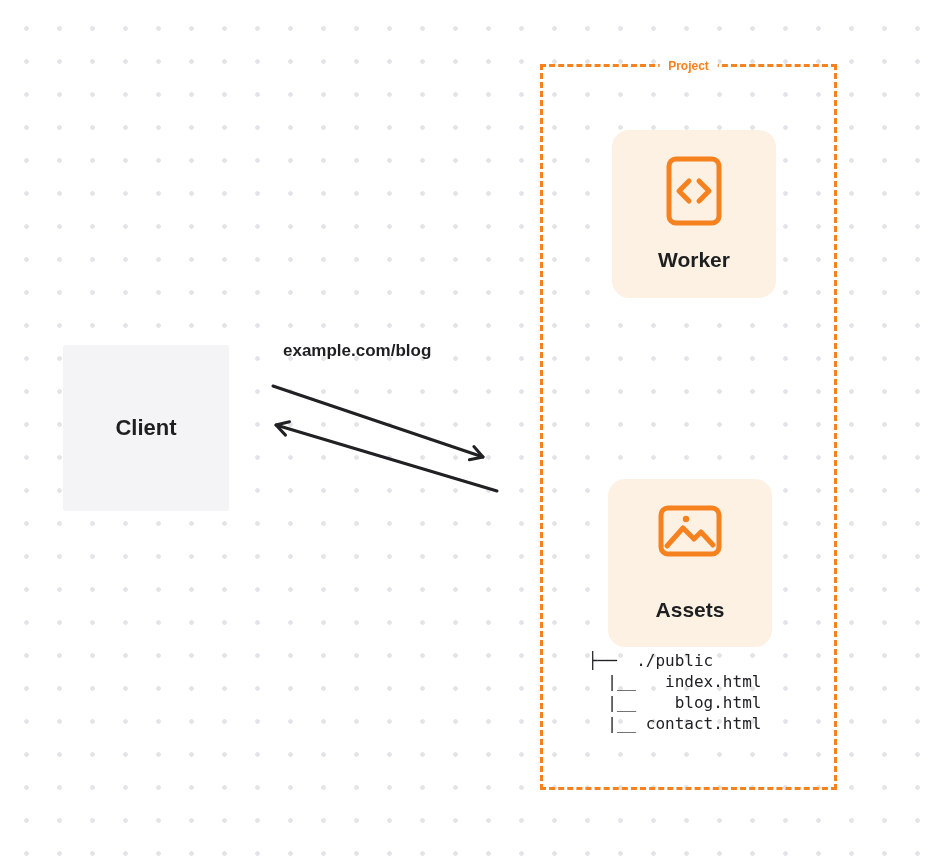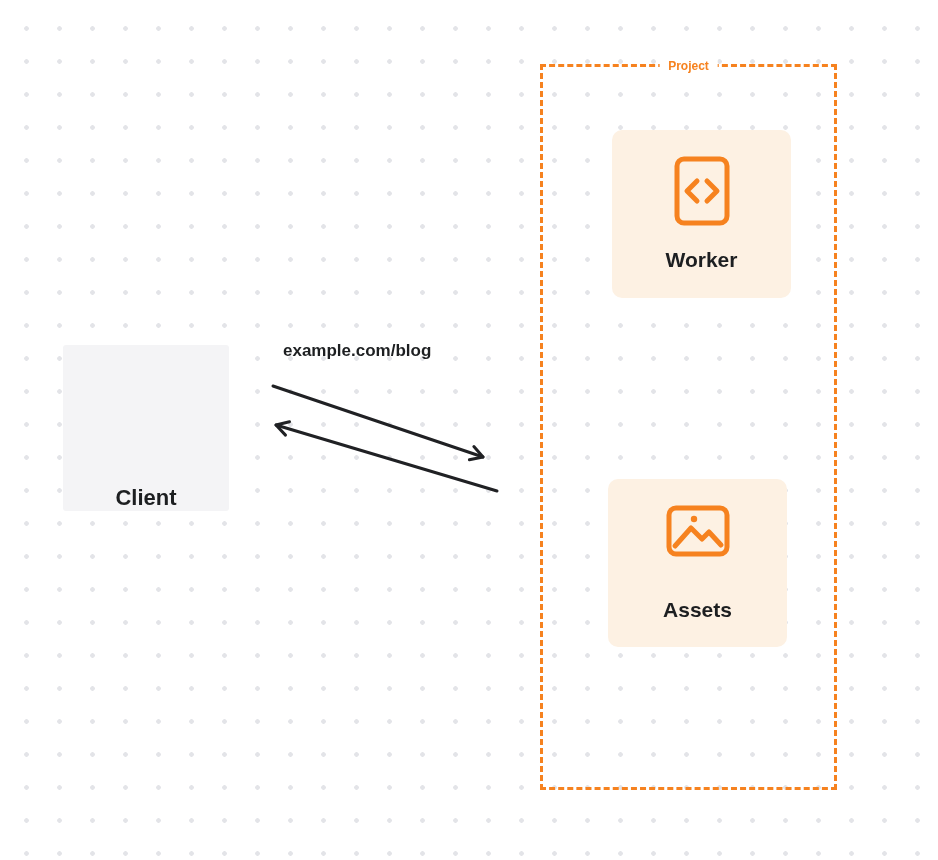--- a/index.html
+++ b/index.html
@@ -25,21 +25,21 @@
   
   .client-box {
     position: absolute;
     left: 63px;
     top: 345px;
     width: 166px;
     height: 166px;
     background: var(--client-bg, #f4f4f6);
     border-radius: 3px;
     display: flex;
-    align-items: flex-end;
+    align-items: center;
     justify-content: center;
   }
   .client-box .node-label {
     font-size: 22px;
     font-weight: 700;
     color: var(--ink, #1d1f21);
   }
   
   .request-label {
     position: absolute;
@@ -81,24 +81,24 @@
     padding: 0 9px;
     font-size: 12px;
     font-weight: 700;
     line-height: 26px;
     color: var(--orange, #f6821f);
     white-space: nowrap;
   }
   
   .card {
     position: absolute;
-    width: 179px;
+    width: 164px;
     height: 168px;
     background: var(--card-bg, #fdf1e3);
-    border-radius: 10px;
+    border-radius: 17px;
     display: flex;
     flex-direction: column;
     align-items: center;
     justify-content: center;
     gap: 22px;
   }
   .worker-card { left: 69px; top: 63px; }
   .assets-card { left: 65px; top: 412px; gap: 41px; }
   .card .card-label {
     font-size: 21px;
@@ -172,15 +172,21 @@
       <span class="icon">
         <svg width="64" height="52" viewBox="0 0 64 52" xmlns="http://www.w3.org/2000/svg">
           <rect x="3" y="3" width="58" height="46" rx="7"></rect>
           <path d="M9 41 L25 23 L36 34 L43 27 L55 40"></path>
           <circle class="dot" cx="28" cy="14" r="3.2"></circle>
         </svg>
       </span>
       <span class="card-label">Assets</span>
     </div>
 
+    <div class="file-tree">
+      <div class="tree-line">├──  ./public</div>
+      <div class="tree-line">  |__   index.html</div>
+      <div class="tree-line">  |__    blog.html</div>
+      <div class="tree-line">  |__ contact.html</div>
+    </div>
   </div>
 
 </div>
 
 </body></html>

